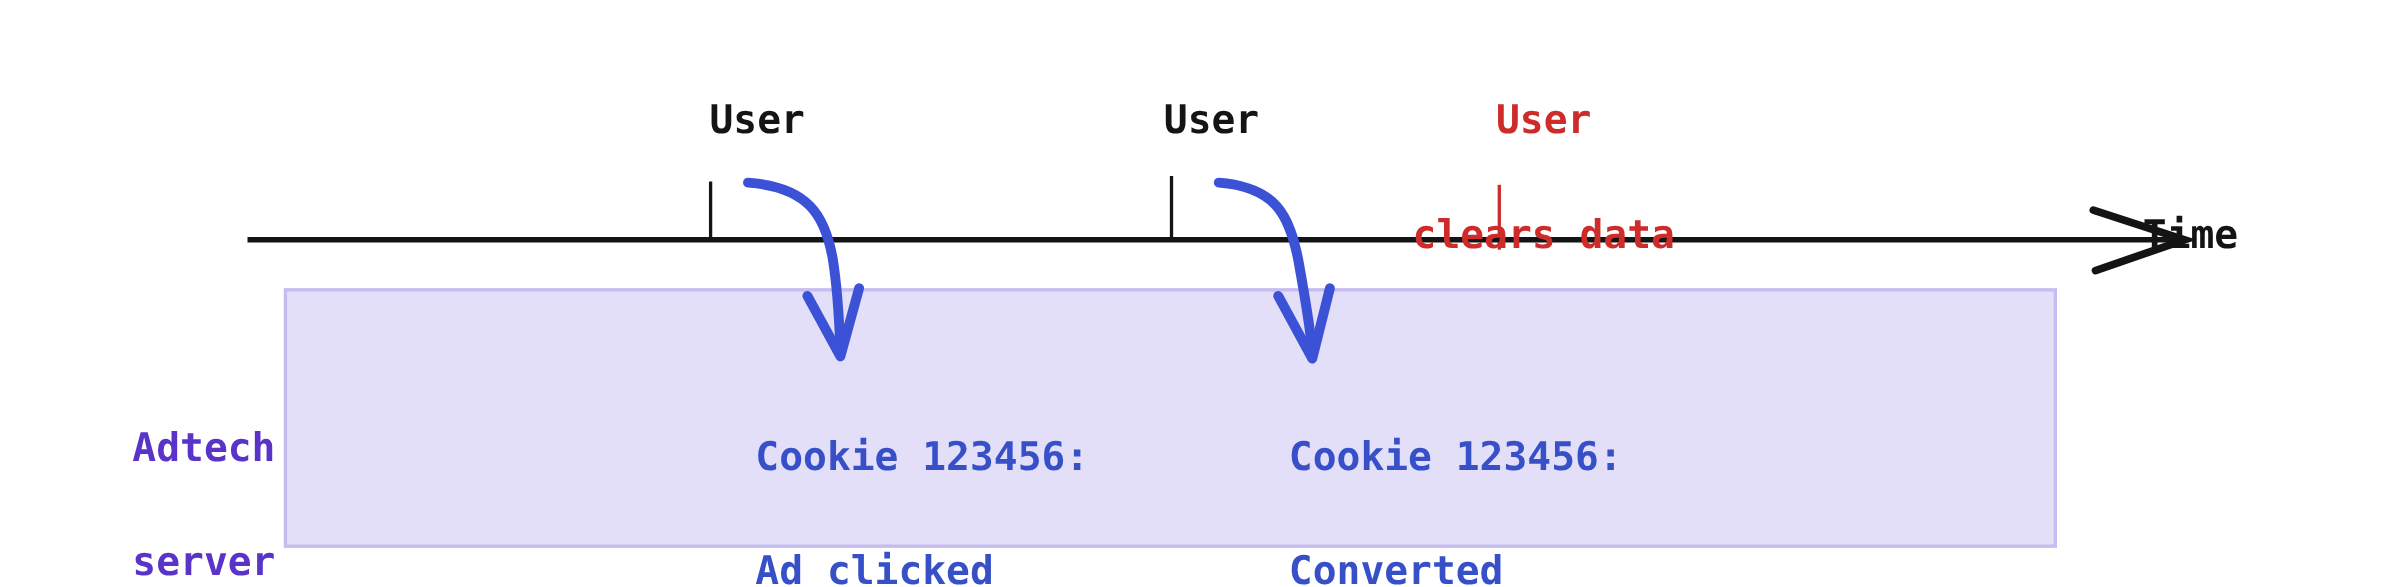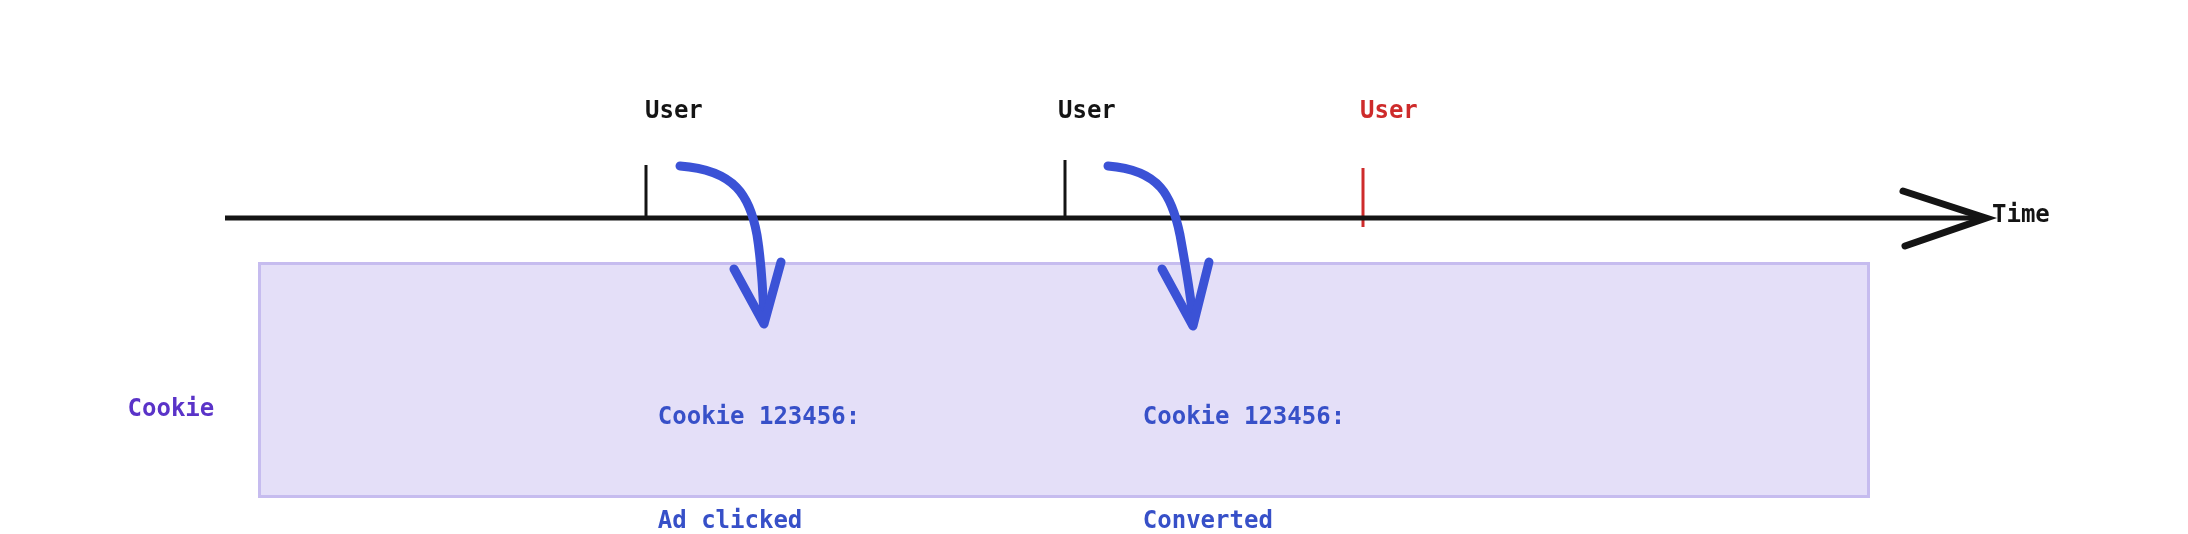--- a/index.html
+++ b/index.html
@@ -8,21 +8,21 @@
     width:2188px;height:534px;
     background:#ffffff;
     overflow:hidden;
     font-family:"DejaVu Sans Mono", monospace;
   }
   #shapes{position:absolute;left:0;top:0;width:2188px;height:534px;}
   .label{
     position:absolute;
     font-family:"DejaVu Sans Mono", monospace;
     font-weight:700;
-    font-size:24px;
+    font-size:36px;
     line-height:52px;
     white-space:pre;
     color:#141414;
   }
   .centered{transform:translateX(-50%);text-align:center;}
   .event-label{top:32px;}
   .red-text{color:#ce2b2b;}
   .purple-text{color:#5a33c8;}
   .blue-text{color:#3750c8;}
   .server-box{
@@ -61,26 +61,28 @@
   <div class="label centered event-label" style="left:645px;">
     <span>User</span><br>
   </div>
 
   <div class="label centered event-label" style="left:1058px;">
     <span>User</span><br>
   </div>
 
   <div class="label centered event-label red-text" style="left:1360px;">
     <span>User</span><br>
+    <span>clears data</span>
   </div>
 
-  <div class="label" style="left:1992px;top:188px;">Time</div>
+  <div class="label" style="left:1948px;top:188px;">Time</div>
 
   <div class="label centered purple-text" style="left:142px;top:330px;">
-    <span>Cookie</span><br>
+    <span>Adtech</span><br>
+    <span>server</span>
   </div>
 
   <div class="label blue-text" style="left:600px;top:338px;">
     <span>Cookie 123456:</span><br>
     <span>Ad clicked</span>
   </div>
 
   <div class="label blue-text" style="left:1085px;top:338px;">
     <span>Cookie 123456:</span><br>
     <span>Converted</span>

